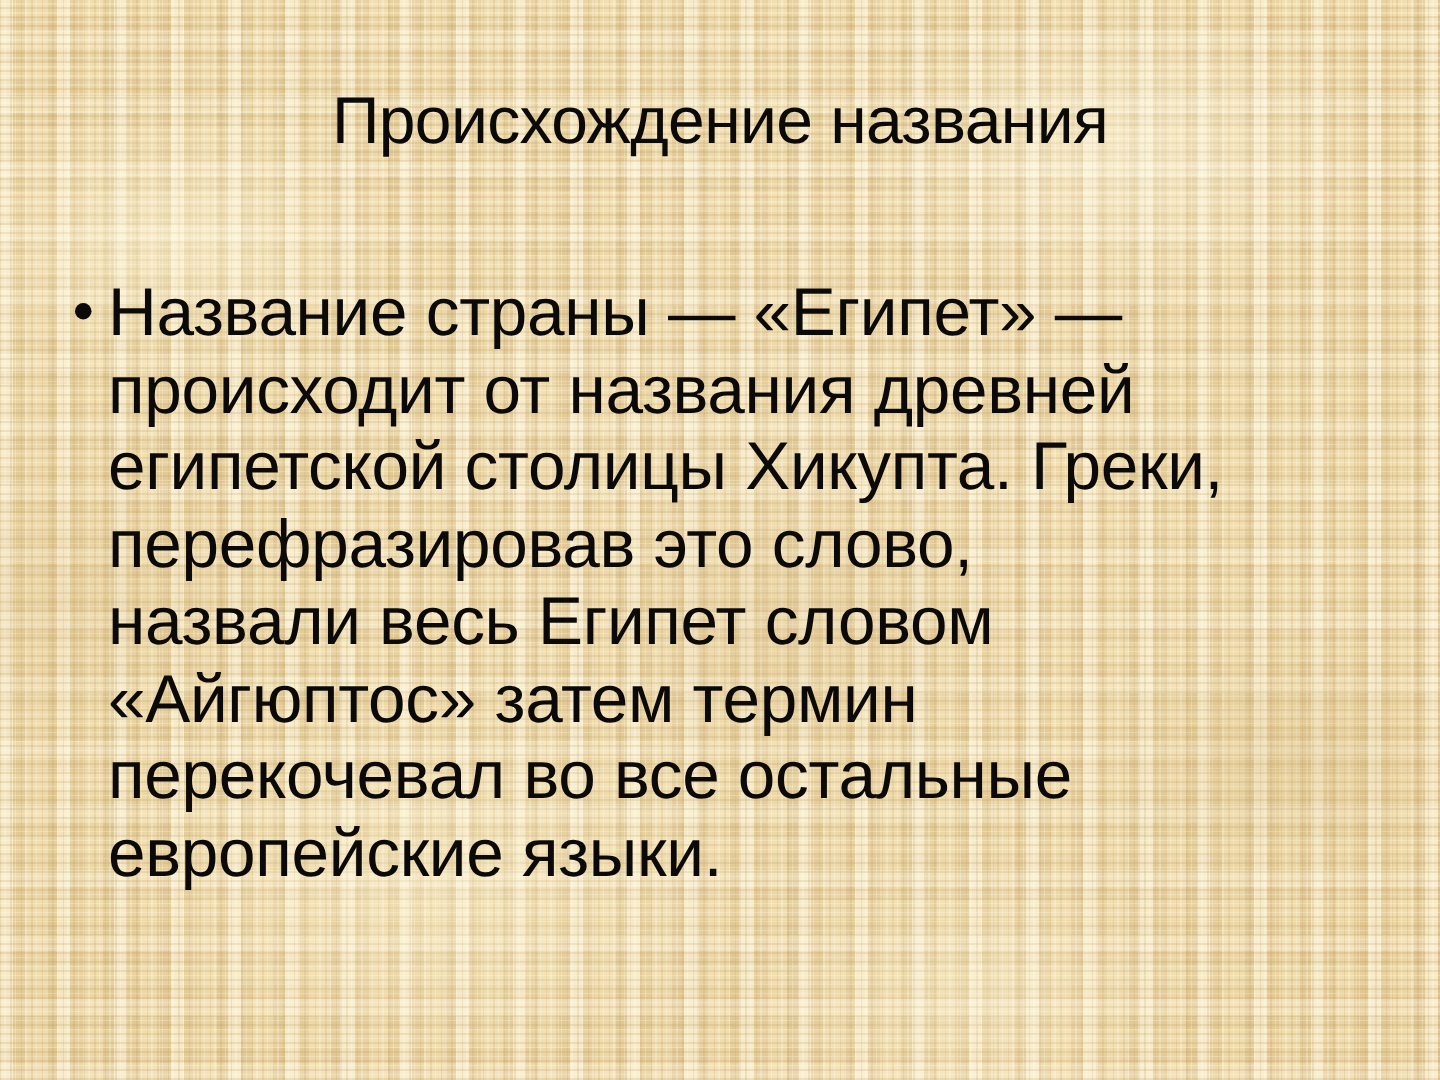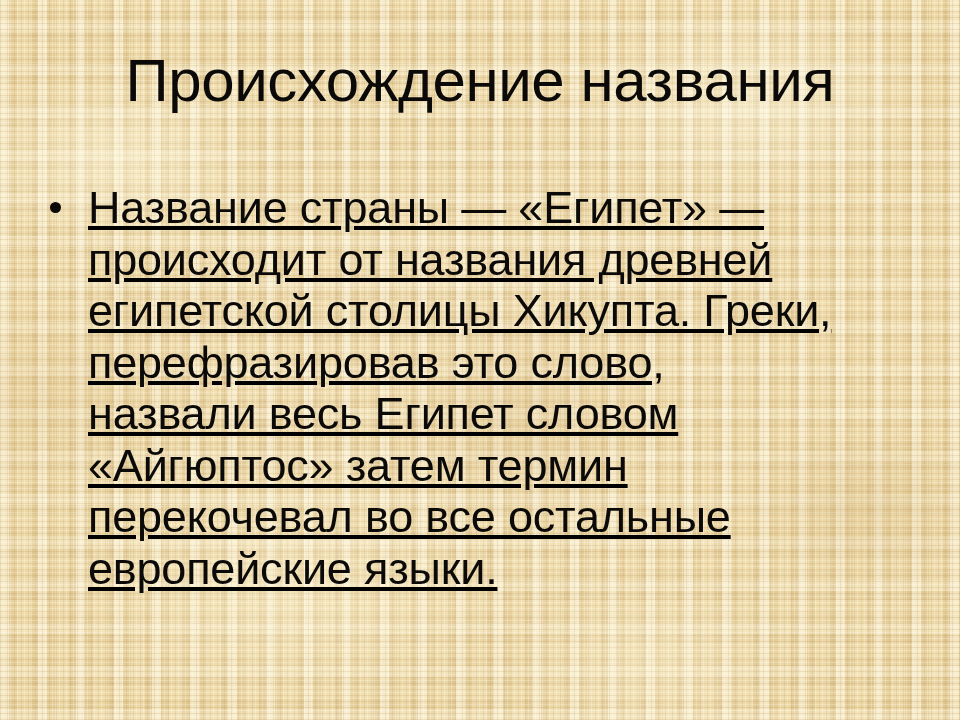--- a/index.html
+++ b/index.html
@@ -106,38 +106,37 @@
     inset: 0;
   }
 
   .slide-title {
     position: absolute;
     top: 47px;
     left: 0;
     width: 960px;
     text-align: center;
     color: #0b0a08;
-    font-size: 60px;
+    font-size: 44px;
     line-height: 68px;
     font-weight: 400;
     letter-spacing: -0.4px;
     white-space: nowrap;
   }
 
   .body-block {
     position: absolute;
     top: 182px;
     left: 44px;
     width: 880px;
   }
 
   .bullet-row {
     position: relative;
-    padding-left: 44px;
-    text-decoration: underline;
+    padding-left: 28px;
   }
 
   .bullet-marker {
     position: absolute;
     left: 6px;
     top: 20px;
     width: 11px;
     height: 11px;
     border-radius: 50%;
     background: #0b0a08;

